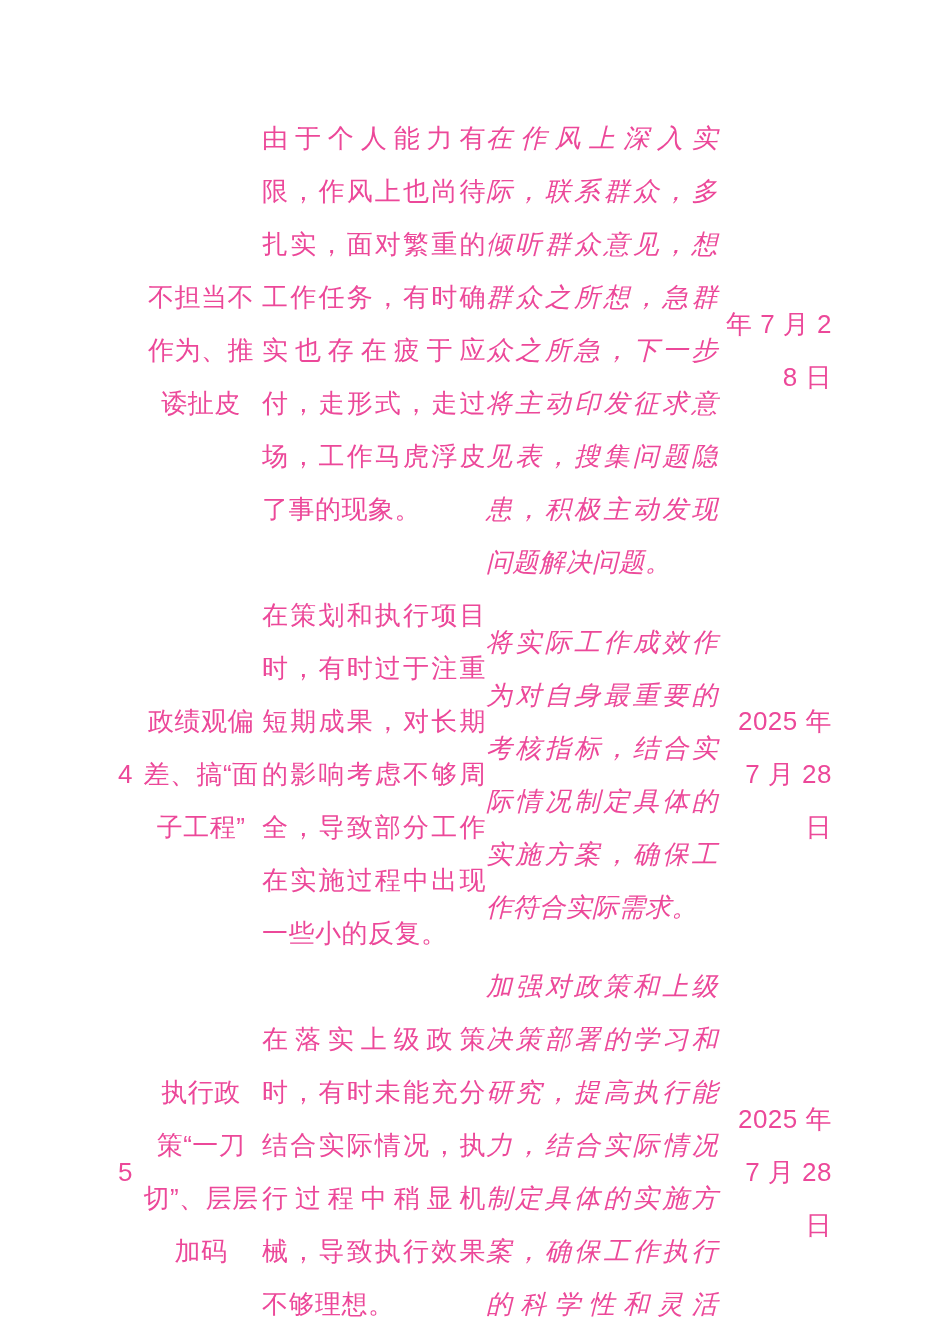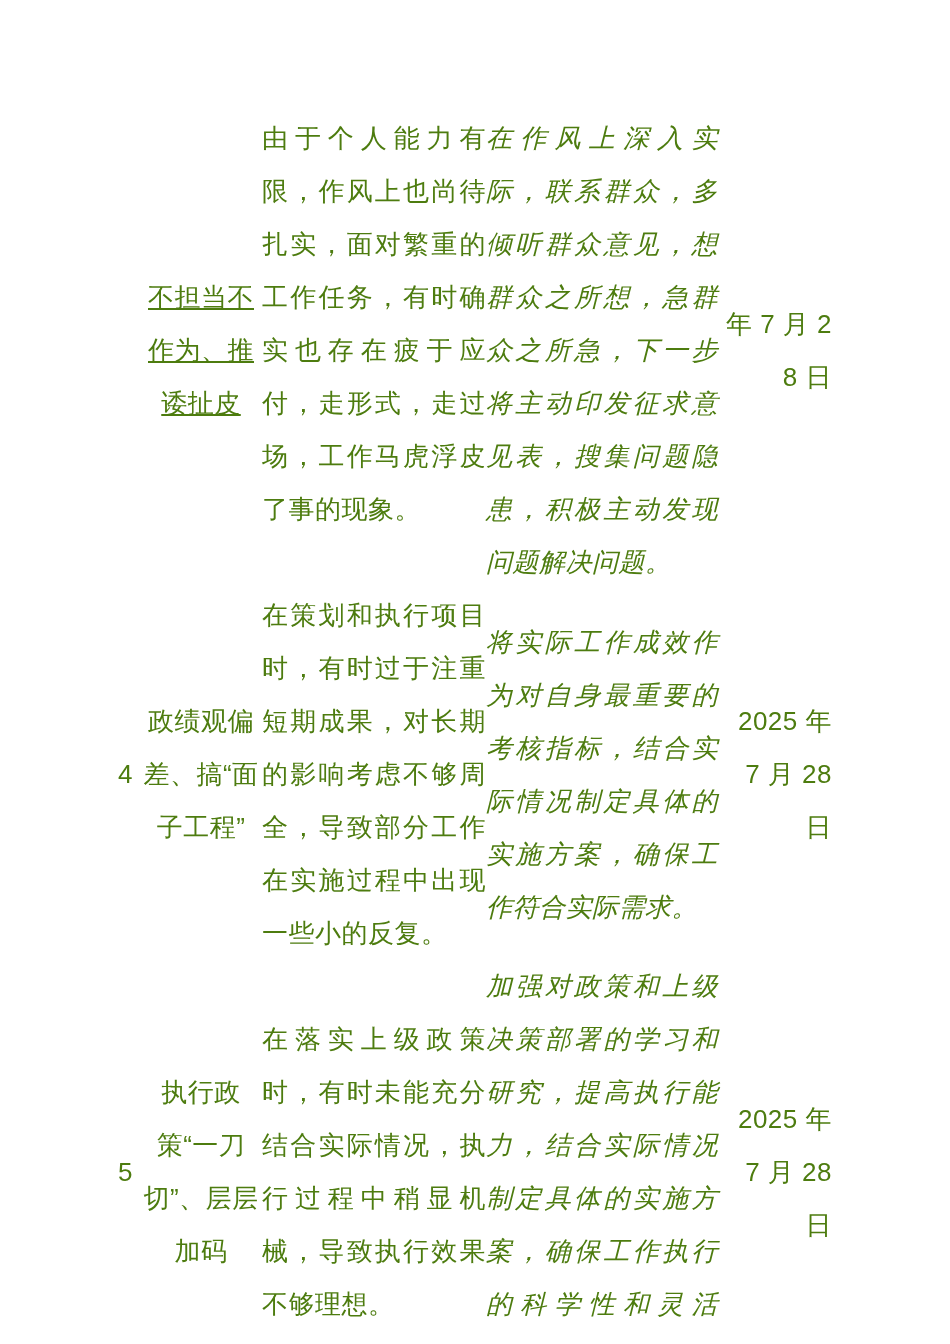--- a/index.html
+++ b/index.html
@@ -31,21 +31,21 @@
     table-layout: fixed;
   }
 
   .doc-table td {
     border: 0;
     padding: 0;
     vertical-align: middle;
     font-size: 26px;
     line-height: 53px;
     letter-spacing: 0.5px;
-    color: #4d7c0f;
+    color: #ec4899;
   }
 
   
   col.c-num   { width: 22px; }
   col.c-name  { width: 122px; }
   col.c-issue { width: 224px; }
   col.c-fix   { width: 232px; }
   col.c-date  { width: 114px; }
 
   .cell-num {
@@ -82,21 +82,21 @@
 
   .cell-date {
     text-align: right;
     vertical-align: middle;
     padding: 0 2px 0 4px;
     word-break: break-all;
   }
 
   
   tr.row-clip-top td { vertical-align: top; }
-  tr.row-clip-top td.cell-name { vertical-align: middle; text-decoration: underline; }
+  tr.row-clip-top td.cell-name { vertical-align: middle; }
   tr.row-clip-top td.cell-date { vertical-align: middle; }
 </style>
 </head>
 <body>
 
 <div class="page">
 
   <table class="doc-table">
     <colgroup>
       <col class="c-num">

